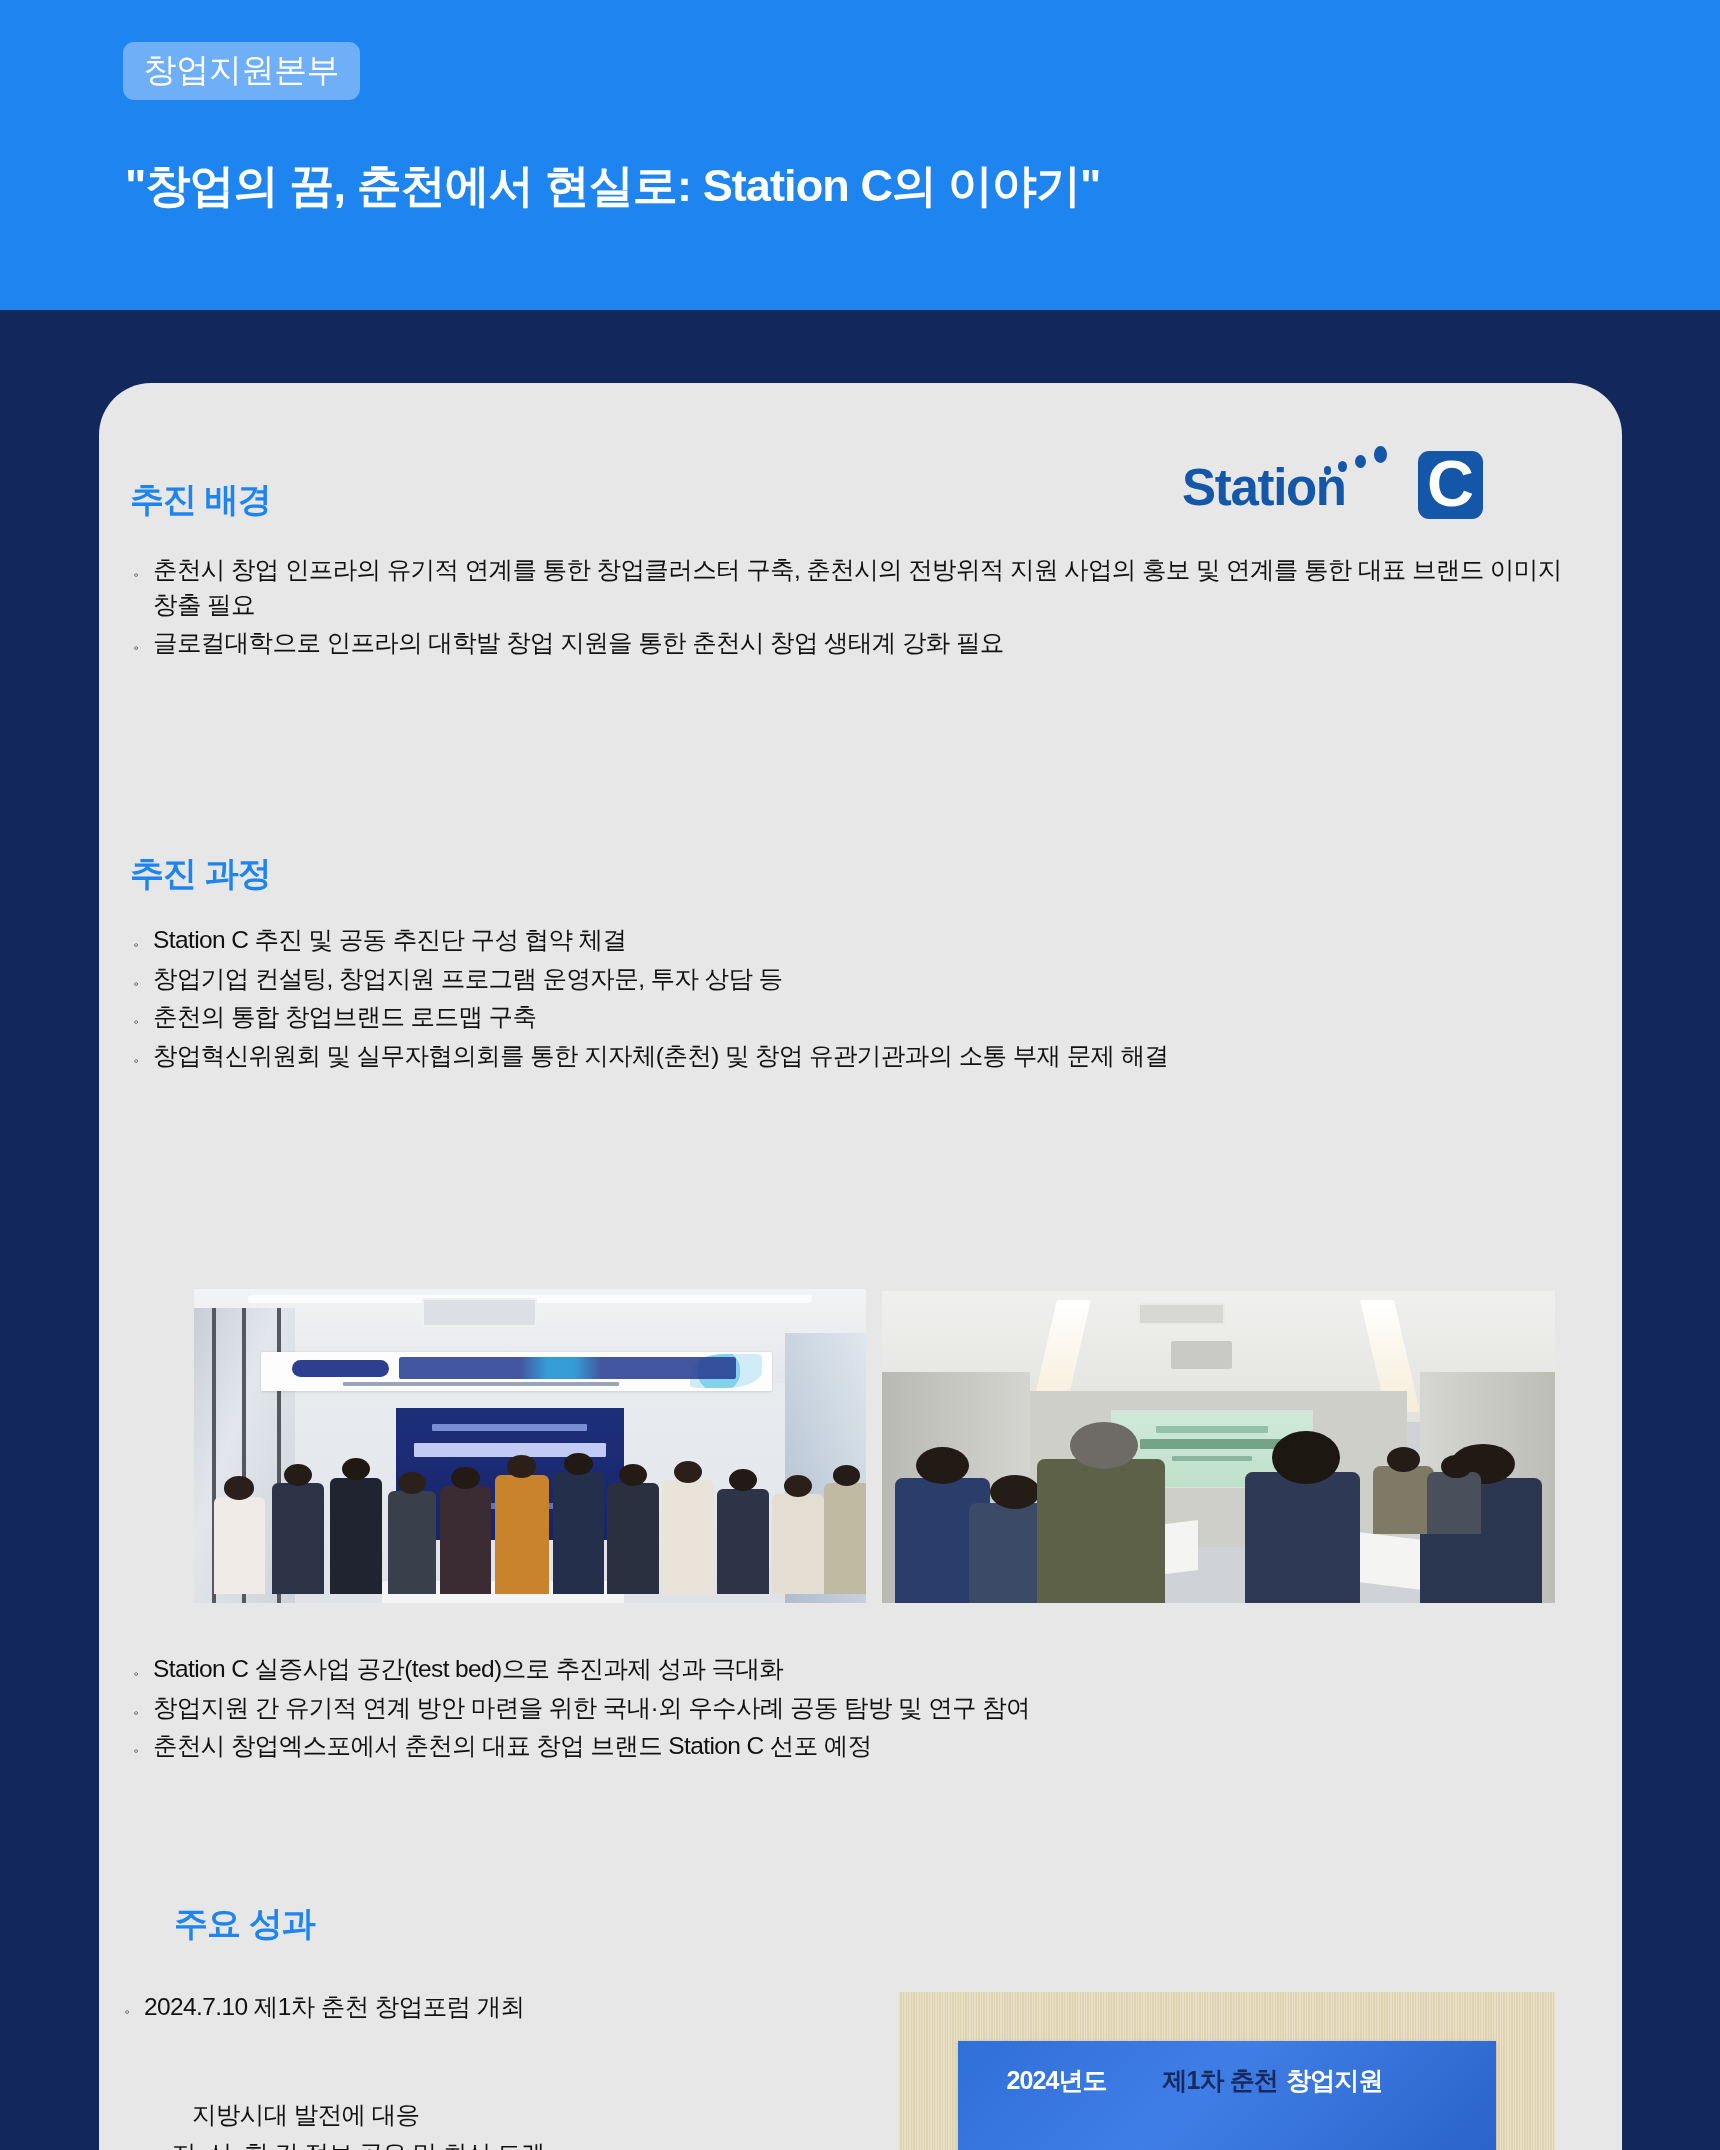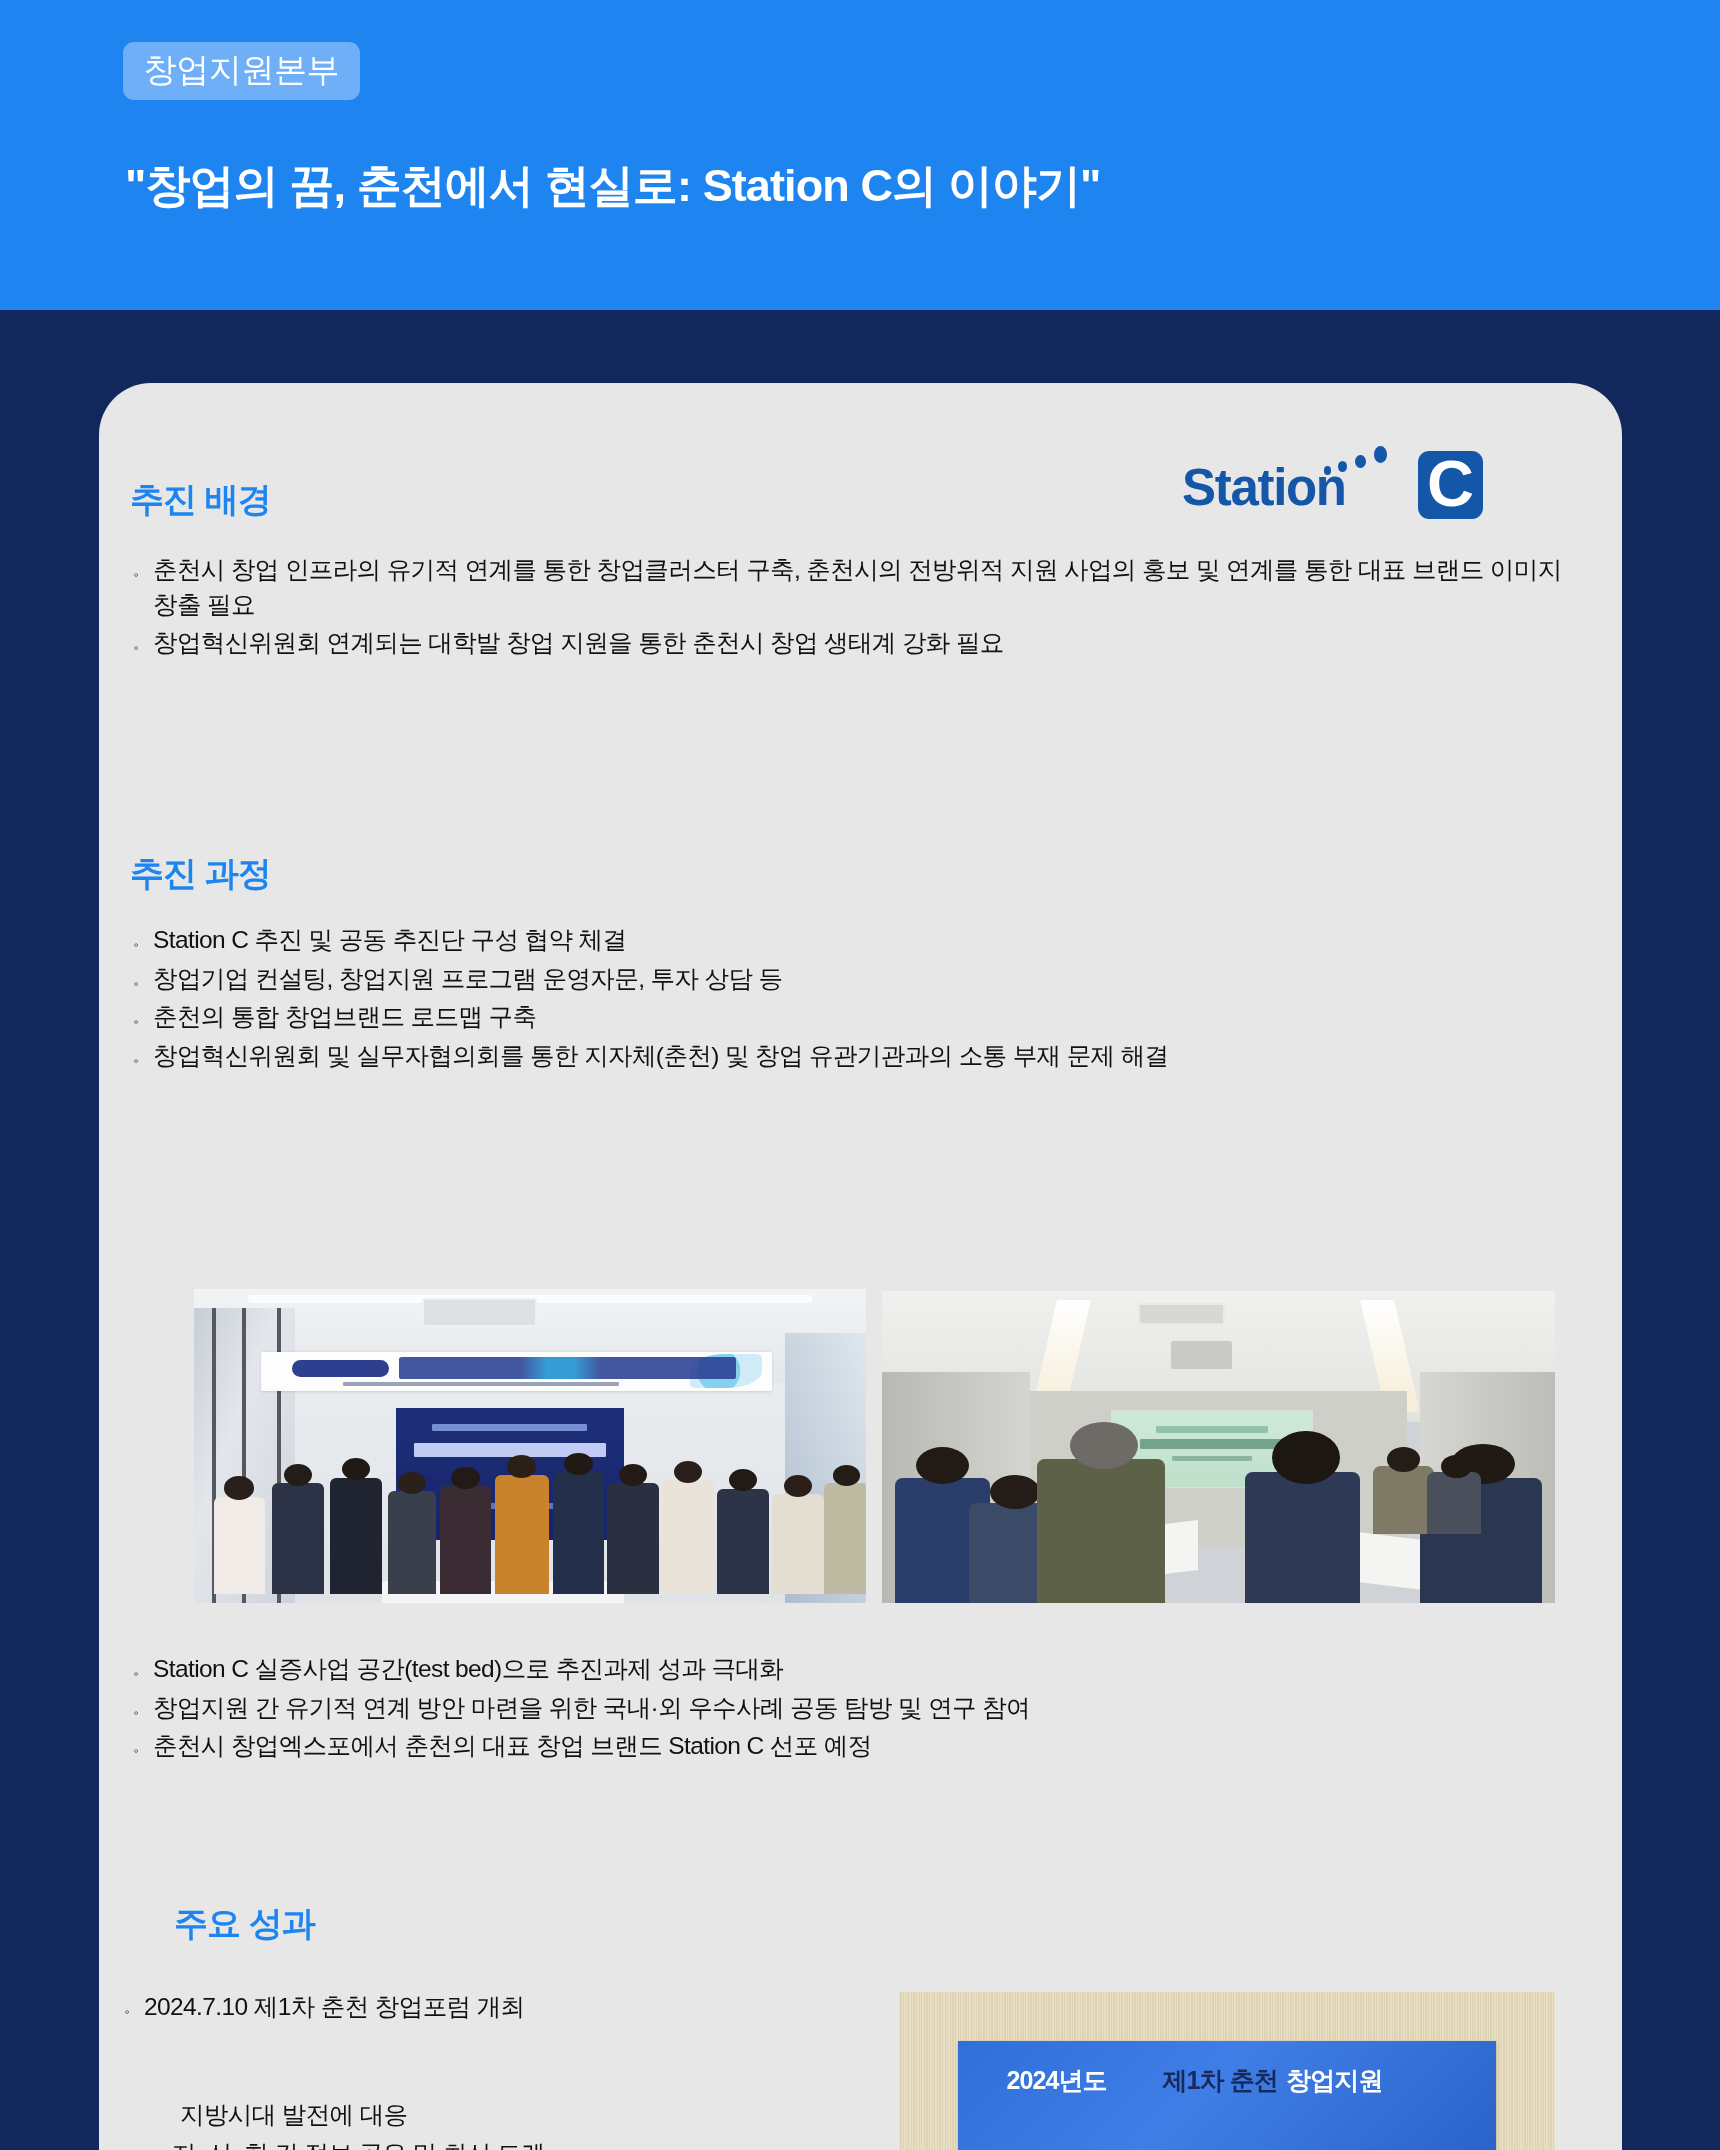--- a/index.html
+++ b/index.html
@@ -190,21 +190,21 @@
     <div class="logo-c">C</div>
   </div>
 
   <div class="sec-title" style="left:31px; top:99px;">추진 배경</div>
   <div class="bullet" style="left:34px; top:170px; width:1450px;">
     <span class="mk">。</span>
     <span class="tx">춘천시 창업 인프라의 유기적 연계를 통한 창업클러스터 구축, 춘천시의 전방위적 지원 사업의 홍보 및 연계를 통한 대표 브랜드 이미지 창출 필요</span>
   </div>
   <div class="bullet" style="left:34px; top:243px; width:1450px;">
     <span class="mk">。</span>
-    <span class="tx">창업혁신위원회 연계되는 대학발 창업 지원을 통한 춘천시 창업 생태계 강화 필요</span>
+    <span class="tx">글로컬대학으로 인프라의 대학발 창업 지원을 통한 춘천시 창업 생태계 강화 필요</span>
   </div>
 
   <div class="sec-title" style="left:31px; top:473px;">추진 과정</div>
   <div class="bullet" style="left:34px; top:540px; width:1450px;">
     <span class="mk">。</span>
     <span class="tx">Station C 추진 및 공동 추진단 구성 협약 체결</span>
   </div>
   <div class="bullet" style="left:34px; top:579px; width:1450px;">
     <span class="mk">。</span>
     <span class="tx">창업기업 컨설팅, 창업지원 프로그램 운영자문, 투자 상담 등</span>
@@ -326,21 +326,21 @@
       <span class="nm">제1차 춘천</span>
       <span class="fm">창업지원</span>
     </div>
 
   </div>
 
   <div class="bullet" style="left:25px; top:1607px; width:731px;">
     <span class="mk">。</span>
     <span class="tx">2024.7.10  제1차 춘천 창업포럼 개최</span>
   </div>
-  <div class="subbullet" style="left:81px; top:1714px; width:675px;">
+  <div class="subbullet" style="left:93px; top:1714px; width:675px;">
     <span class="tx">지방시대 발전에 대응</span>
   </div>
   <div class="subbullet" style="left:59px; top:1753px; width:697px;">
     <span class="tx">-  지, 산, 학 간 정보 공유 및 최신 트렌</span>
   </div>
 
 </div>
 
 
 </body></html>

